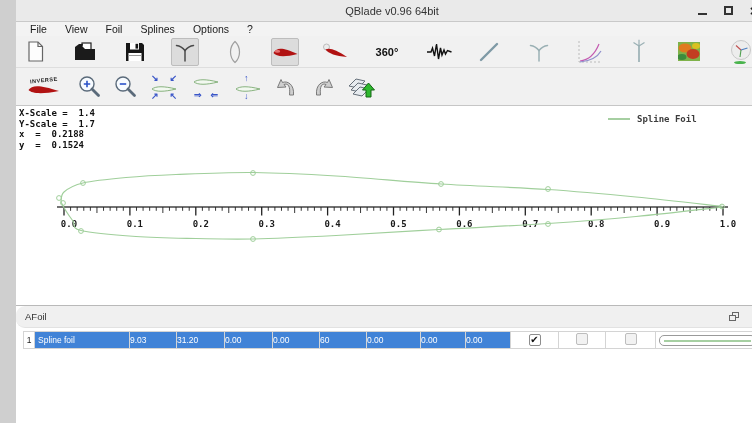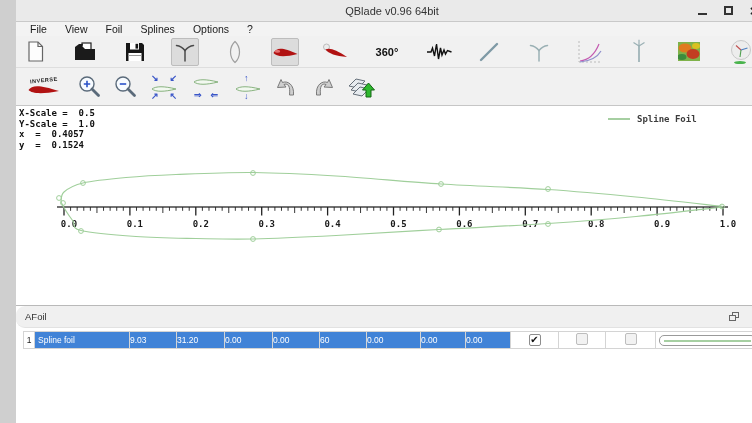--- a/index.html
+++ b/index.html
@@ -296,23 +296,23 @@
             <path d="M2 12l7-7 9 2-7 7z"></path>
             <path d="M4 16l7-7 9 2-7 7z"></path>
             <path d="M6 20l7-7 9 2-7 7z"></path>
           </g>
         <path d="M19 23v-7h-3.5l6-7 6 7H24v7z" fill="#2eb82e" stroke="#156615" stroke-width="1"></path>
       </svg>
     </div>
   </div>
 
   <div class="canvas">
-    <div class="overlay"><span>X-Scale =  0.5</span>
-<span>Y-Scale =  1.0</span>
-<span>x  =  0.4057</span>
+    <div class="overlay"><span>X-Scale =  1.4</span>
+<span>Y-Scale =  1.7</span>
+<span>x  =  0.2188</span>
 <span>y  =  0.1524</span></div>
     <div class="legend">
       <span class="legend-line" id="legend-line" style="background: rgb(166, 207, 162);"></span>
       <span class="legend-label">Spline Foil</span>
     </div>
     <svg id="foil-svg" width="752" height="199" viewBox="0 0 752 199">
         <line x1="41" y1="101" x2="712" y2="101" stroke="#444" stroke-width="1.3"></line>
         <line x1="48" y1="101" x2="48" y2="109.5" stroke="#222" stroke-width="1.3"></line>
         <line x1="54.59" y1="101" x2="54.59" y2="104.8" stroke="#222" stroke-width="0.9"></line>
         <line x1="61.18" y1="101" x2="61.18" y2="104.8" stroke="#222" stroke-width="0.9"></line>

